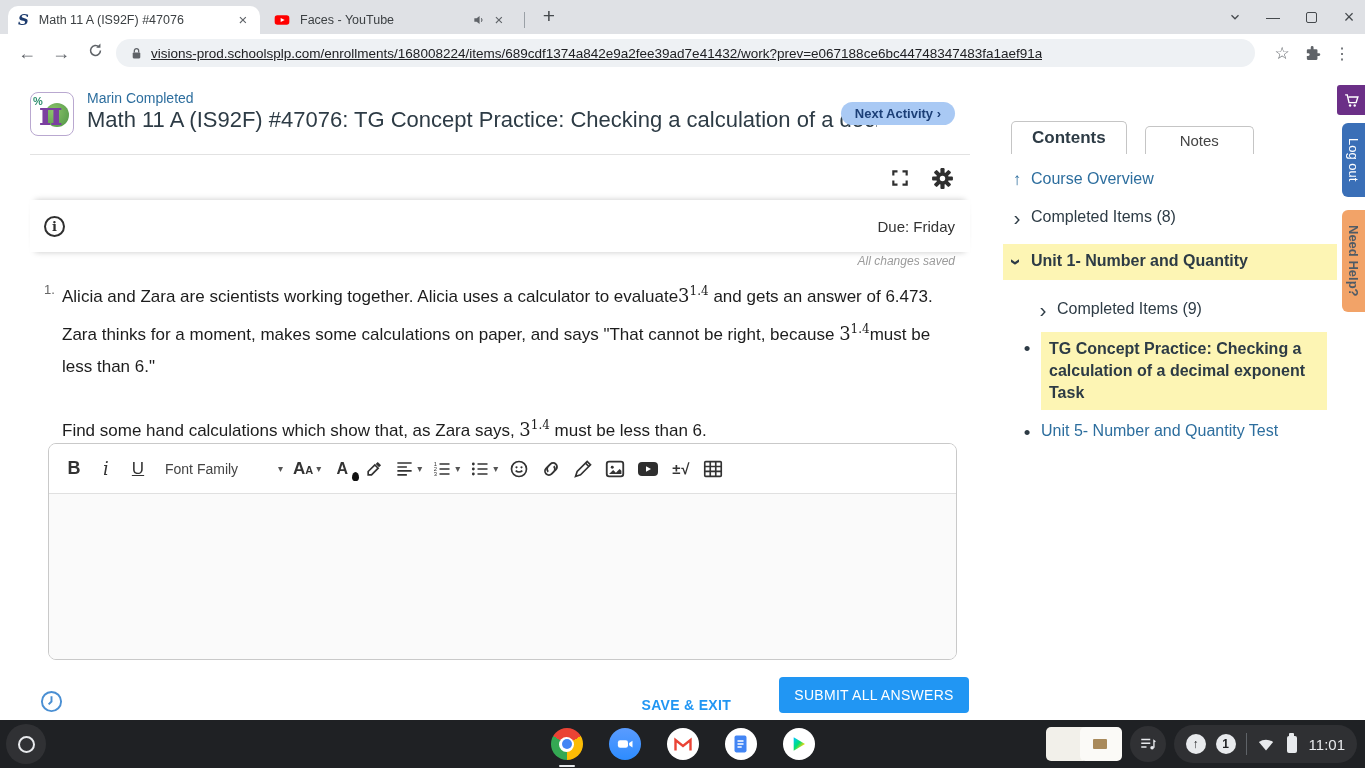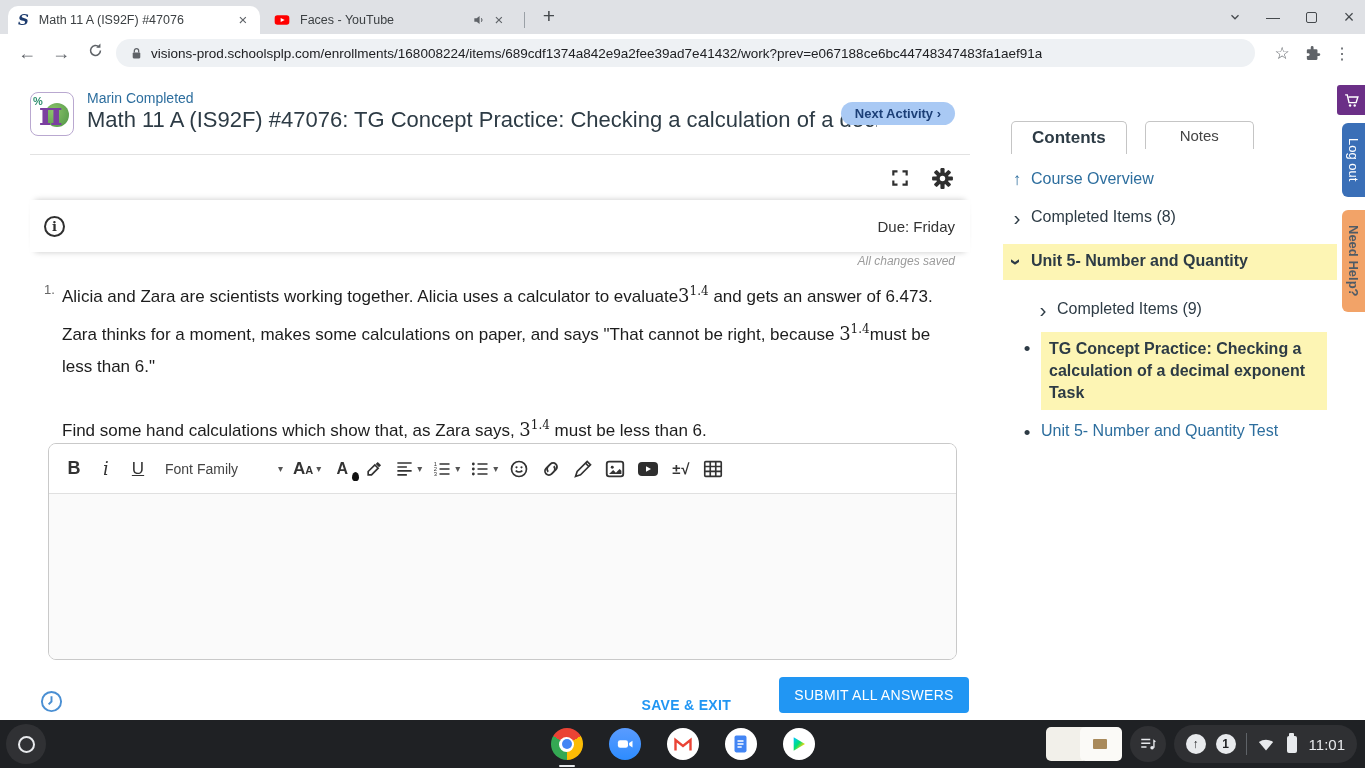--- a/index.html
+++ b/index.html
@@ -17,21 +17,21 @@
   .audio-ico { margin-right:4px; display:flex; }
   .tab-divider { position:absolute; left:524px; top:12px; width:1px; height:16px; background:#9aa0a6; }
   .newtab { position:absolute; left:536px; top:4px; font-size:21px; color:#45494d; width:26px; text-align:center; }
   .win-controls { position:absolute; right:6px; top:0; height:34px; display:flex; align-items:center; gap:18px; color:#45494d; }
   .win-controls .wc { width:20px; text-align:center; font-size:14px; display:flex; justify-content:center; }
   .restore-box { width:11px; height:11px; border:1.6px solid #45494d; border-radius:2px; }
 
   .nav-toolbar { position:absolute; top:34px; left:0; right:0; height:38px; background:#fff; display:flex; align-items:center; box-shadow:0 1px 0 #e3e3e3; }
   .nav-btn { font-size:18px; color:#5f6368; width:34px; text-align:center; }
   .omnibox { flex:1; height:28px; margin:0 12px 0 4px; background:#eef1f4; border-radius:14px; display:flex; align-items:center; padding:0 14px; }
-  .omnibox .url { font-size:13.5px; color:#202124; white-space:nowrap; overflow:hidden; margin-left:8px; }
+  .omnibox .url { font-size:13.5px; color:#202124; white-space:nowrap; overflow:hidden; margin-left:8px;text-decoration:underline; }
   .chrome-action { width:30px; text-align:center; color:#5f6368; font-size:17px; display:flex; justify-content:center; }
   .dots { font-size:16px; letter-spacing:0; }
 
   
   .app { position:absolute; top:72px; left:0; right:0; bottom:48px; background:#fff; }
   .main { position:absolute; left:0; top:0; width:985px; height:100%; }
 
   .course-header { position:absolute; left:30px; top:13px; width:940px; height:70px; border-bottom:1px solid #e2e2e2; }
   .avatar { position:absolute; left:0; top:7px; width:44px; height:44px; border:1px solid #b9a8d0; border-radius:8px; background:#fff; overflow:hidden; }
   .avatar .globe { position:absolute; right:4px; top:10px; width:24px; height:24px; border-radius:50%; background:radial-gradient(circle at 35% 35%, #8cc46a, #4e9445); }
@@ -70,21 +70,21 @@
   .editor-body { height:167px; background:#fafafa; }
 
   .work-footer { position:absolute; left:30px; right:16px; bottom:7px; height:36px; display:flex; align-items:flex-end;gap:20px; }
   .clock-btn { margin-left:10px; display:flex; }
   .footer-spacer { flex:1; }
   .save-exit { color:#2196f3; font-weight:bold; font-size:14px; letter-spacing:.3px; margin-right:28px; }
   .submit-btn { width:190px; height:36px; background:#2196f3; color:#fff; font-weight:normal; font-size:14px; border:none; border-radius:4px; letter-spacing:.3px; }
 
   
   .sidebar { position:absolute; left:1003px; top:0; width:334px; height:100%; }
-  .side-tabs { position:absolute; left:0; top:49px; display:flex; align-items:flex-start;padding-left:8px; }
+  .side-tabs { position:absolute; left:0; top:49px; display:flex; align-items:flex-end;padding-left:8px; }
   .side-tab { border:1px solid #c5c5c5; border-bottom:none; border-radius:5px 5px 0 0; background:#fff; padding:5px 16px; }
   .side-tab.active { font-weight:bold; font-size:17px; color:#2d3b45; padding:6px 20px; }
   .side-tab.inactive { font-size:15px; color:#444; margin-left:18px; padding:5px 34px; }
   .side-list { position:absolute; left:0; top:98px; width:334px; }
   .side-item { display:flex; align-items:flex-start; font-size:16px; margin-bottom:14px; }
   .side-item .glyph { width:28px; text-align:center; flex:none; }
   .chev { color:#2d3b45; font-size:21px; line-height:20px; display:inline-block; }
   .chev.down { transform:rotate(90deg); }
   .uparrow { color:#2d6e9e; font-size:17px; font-weight:bold; }
   .bullet { color:#2d3b45; font-size:19px; line-height:22px; }
@@ -370,21 +370,21 @@
       <div class="side-item" style="margin-bottom:18px;">
         <span class="glyph uparrow">↑</span>
         <span class="label link-blue">Course Overview</span>
       </div>
       <div class="side-item" style="margin-bottom:16px;">
         <span class="glyph chev">›</span>
         <span class="label item-dark">Completed Items (8)</span>
       </div>
       <div class="side-item unit">
         <span class="glyph chev down">›</span>
-        <span class="label item-dark">Unit 5- Number and Quantity</span>
+        <span class="label item-dark">Unit 1- Number and Quantity</span>
       </div>
       <div class="side-item indent" style="margin-bottom:18px;">
         <span class="glyph chev">›</span>
         <span class="label item-dark">Completed Items (9)</span>
       </div>
       <div class="side-item task">
         <span class="glyph bullet">•</span>
         <span class="label item-dark">TG Concept Practice: Checking a calculation of a decimal exponent Task</span>
       </div>
       <div class="side-item test">

